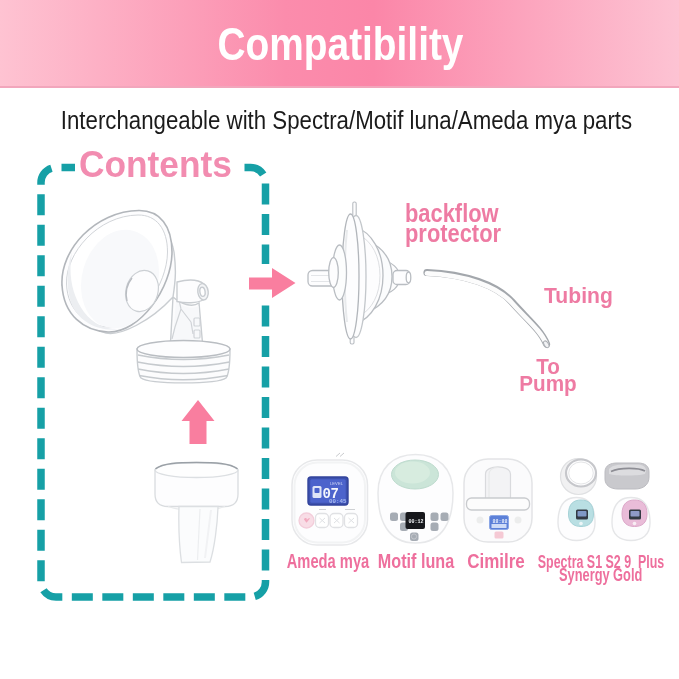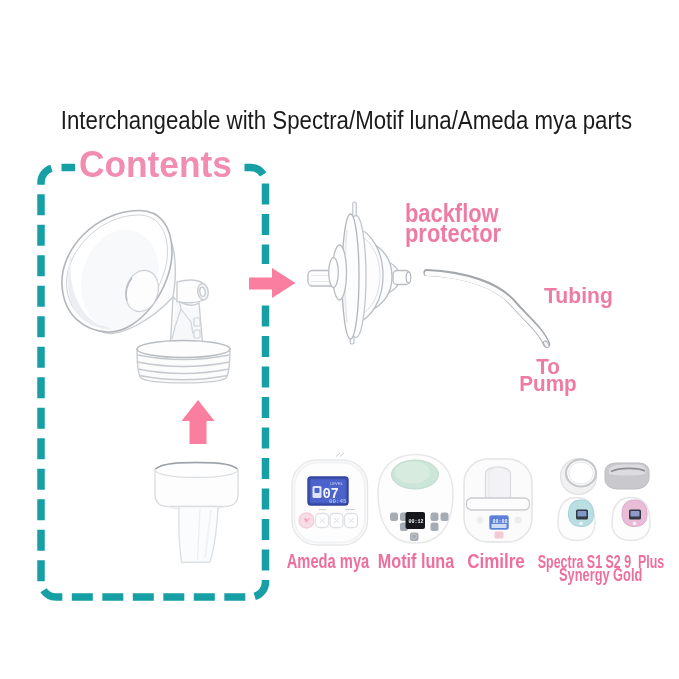--- a/index.html
+++ b/index.html
@@ -17,20 +17,23 @@
   .pinklabel{position:absolute;font-weight:bold;color:#ee7ba3;}
   .backflow{left:405px;top:204px;font-size:25px;line-height:19.5px;transform:scaleX(0.875);transform-origin:left;}
   .tubing{left:544px;top:285px;font-size:22px;line-height:22px;transform:scaleX(0.96);transform-origin:left;}
   .topump{left:468px;top:359.4px;width:160px;text-align:center;font-size:22px;line-height:16.5px;transform:scaleX(0.94);transform-origin:center;}
   .plabel{position:absolute;text-align:center;font-weight:bold;color:#ee6f9d;font-size:21px;line-height:21px;top:550px;width:160px;}
   .plabel2{position:absolute;text-align:center;font-weight:bold;color:#ee6f9d;font-size:18px;line-height:13.8px;white-space:nowrap;}
 </style>
 </head>
 <body>
 <div class="page">
+  <div class="banner">
+      <div class="t">Compatibility</div>
+    </div>
   <div class="subtitle">Interchangeable with Spectra/Motif luna/Ameda mya parts</div>
 
   <svg width="679" height="679" style="position:absolute;left:0;top:0" viewBox="0 0 679 679">
 
     <rect x="41" y="167.5" width="224.5" height="429.5" rx="15" fill="none" stroke="#16a0a6" stroke-width="7.5" stroke-dasharray="21 9.5" stroke-dashoffset="25"></rect>
 
     <rect x="75" y="157" width="161" height="19" fill="#fff"></rect>
     <rect x="257" y="264" width="18" height="40" fill="#fff"></rect>
 
     <g stroke="#c9cdd1" stroke-width="1.4" fill="#fff">

